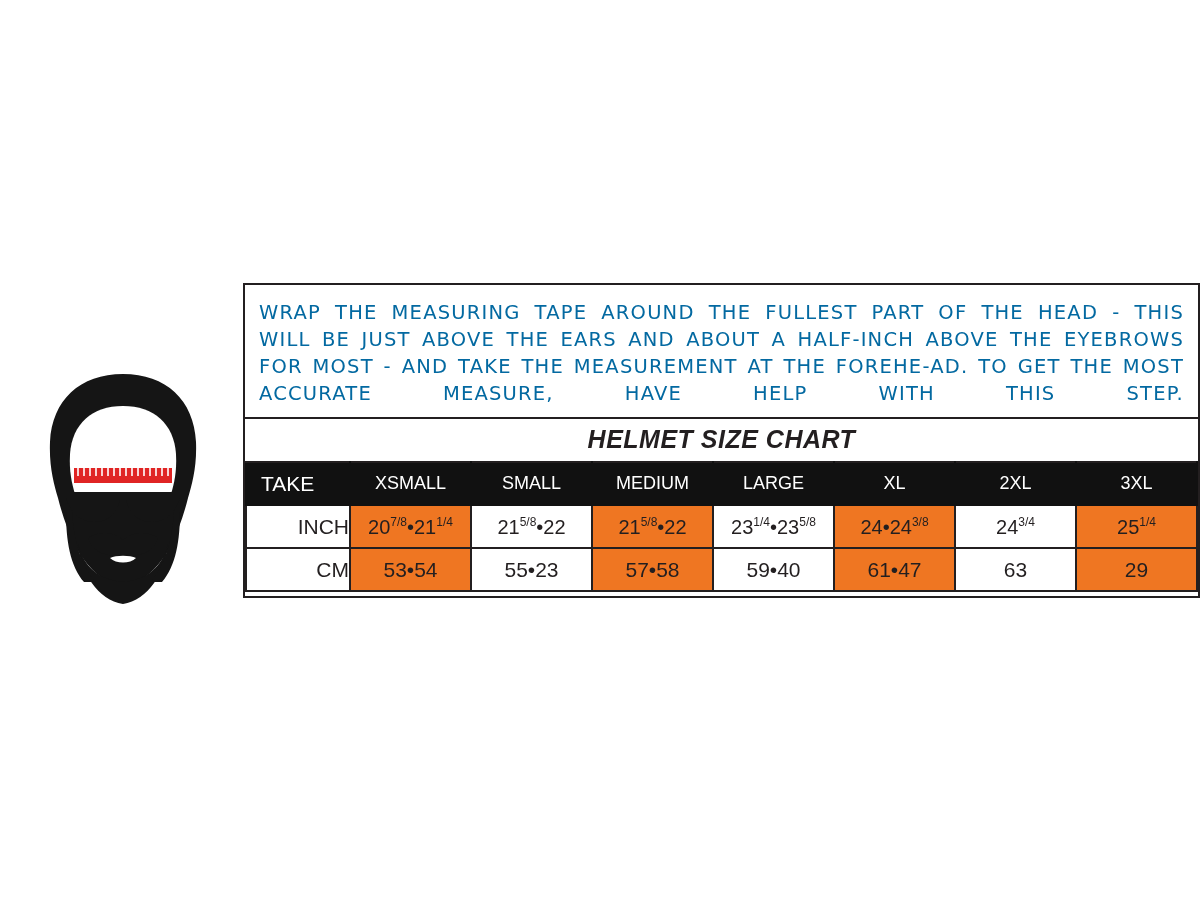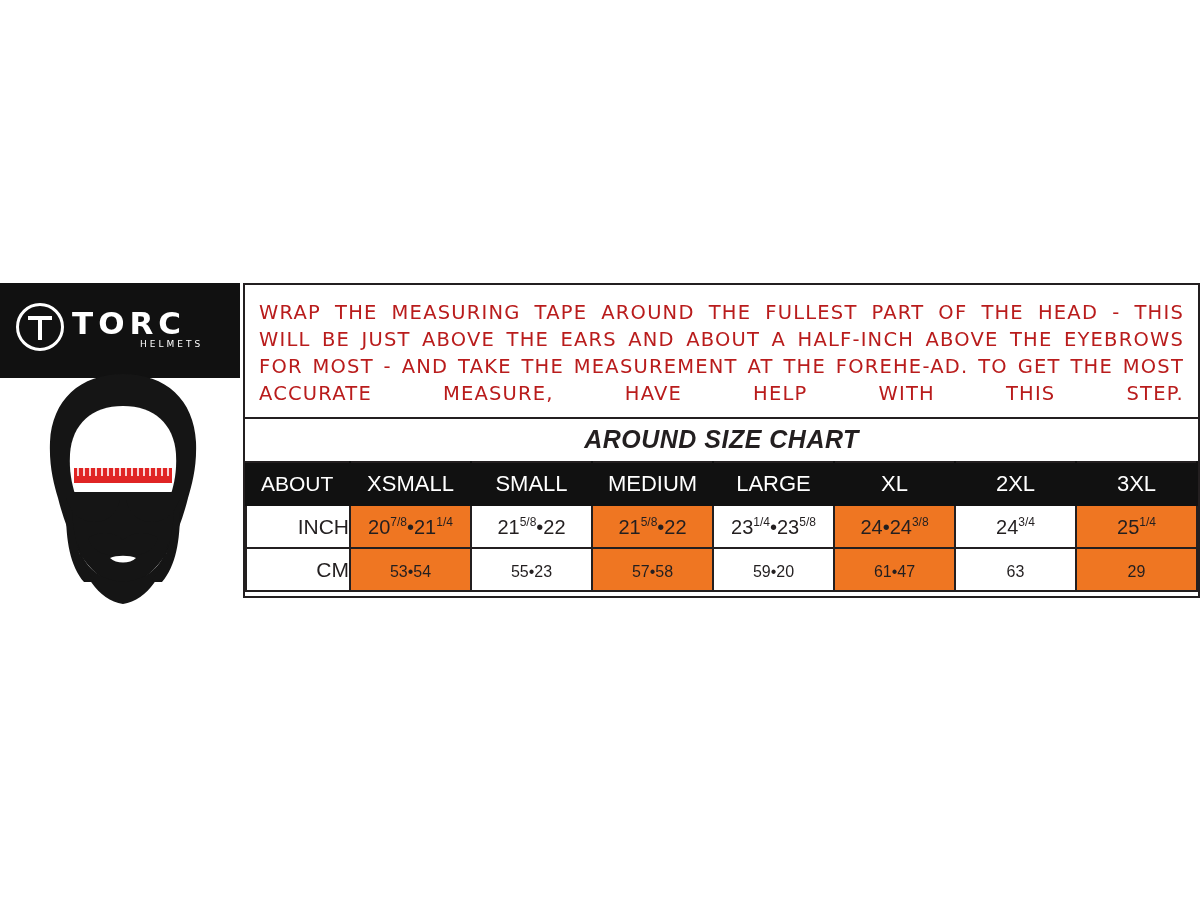--- a/index.html
+++ b/index.html
@@ -109,21 +109,21 @@
     background: #ffffff;
     border: 2px solid #231f20;
     box-sizing: border-box;
   }
 
   .instructions {
     padding: 14px 14px 10px 14px;
     font-size: 19.5px;
     line-height: 27px;
     letter-spacing: 1.2px;
-    color: #b91c1c;
+    color: #0369a1;
     text-align: justify;
     text-align-last: justify;
     font-family: "DejaVu Sans", sans-serif;
     word-spacing: 2px;
   }
 
   .chart-title {
     border-top: 2px solid #231f20;
     text-align: center;
     font-size: 25px;
@@ -148,21 +148,21 @@
     vertical-align: middle;
     font-size: 21px;
     color: #231f20;
     font-family: "Liberation Sans", sans-serif;
     padding: 0;
   }
   table.size-chart thead th {
     background: #111111;
     color: #ffffff;
     font-weight: normal;
-    font-size: 22px;
+    font-size: 18px;
     border-color: #111111;
     border-top: 2px solid #231f20;
   }
   table.size-chart thead th.label-col {
     text-align: left;
     padding-left: 14px;
     font-size: 21px;
   }
   table.size-chart td.label-col {
     text-align: right;
@@ -177,36 +177,29 @@
   }
   .val {
     white-space: nowrap;
     font-size: 20px;
   }
   .val sup {
     font-size: 12px;
     vertical-align: super;
     line-height: 0;
   }
-  .cm .val { font-size: 16px; }
+  .cm .val { font-size: 21px; }
 
   .col-size  { width: 88px; }
 </style>
 </head>
 <body>
 
 <div class="stage">
 
-  <div class="brand-block">
-    <div class="brand-inner">
-      <div class="logo-mark"></div>
-      <div class="logo-word">TORC</div>
-      <div class="logo-sub">HELMETS</div>
-    </div>
-  </div>
 
   <div class="head-illo">
     <svg viewBox="0 0 190 240" width="190" height="240" aria-hidden="true">
 
       <path d="M95 2 C52 2 24 28 22 70 C21 95 26 112 30 126
                C34 142 40 160 48 175 C58 194 74 210 95 216
                C116 210 132 194 142 175 C150 160 156 142 160 126
                C164 112 169 95 168 70 C166 28 138 2 95 2 Z" fill="#151515"></path>
 
       <path d="M95 34 C64 34 44 52 42 82 C41 100 44 112 47 122
@@ -250,26 +243,26 @@
 
       <path d="M44 140 C46 170 54 196 68 210 L56 210 C42 194 38 168 38 140 Z" fill="#151515"></path>
       <path d="M146 140 C144 170 136 196 122 210 L134 210 C148 194 152 168 152 140 Z" fill="#151515"></path>
     </svg>
   </div>
 
   <div class="panel">
 
     <div class="instructions">WRAP THE MEASURING TAPE AROUND THE FULLEST PART OF THE HEAD - THIS WILL BE JUST ABOVE THE EARS AND ABOUT A HALF-INCH ABOVE THE EYEBROWS FOR MOST - AND TAKE THE MEASUREMENT AT THE FOREHE-AD. TO GET THE MOST ACCURATE MEASURE, HAVE HELP WITH THIS STEP.</div>
 
-    <div class="chart-title">AROUND SIZE CHART</div>
+    <div class="chart-title">HELMET SIZE CHART</div>
 
     <table class="size-chart">
       <thead>
         <tr>
-          <th class="label-col col-size">ABOUT</th>
+          <th class="label-col col-size">TAKE</th>
           <th>XSMALL</th>
           <th>SMALL</th>
           <th>MEDIUM</th>
           <th>LARGE</th>
           <th>XL</th>
           <th>2XL</th>
           <th>3XL</th>
         </tr>
       </thead>
       <tbody>
@@ -289,21 +282,21 @@
           <td class="plain"><span class="val"><span>24</span><sup>3/4</sup></span></td>
 
           <td class="hl"><span class="val"><span>25</span><sup>1/4</sup></span></td>
         </tr>
 
         <tr class="cm">
           <td class="label-col plain">CM</td>
           <td class="hl"><span class="val">53•54</span></td>
           <td class="plain"><span class="val">55•23</span></td>
           <td class="hl"><span class="val">57•58</span></td>
-          <td class="plain"><span class="val">59•20</span></td>
+          <td class="plain"><span class="val">59•40</span></td>
           <td class="hl"><span class="val">61•47</span></td>
           <td class="plain"><span class="val">63</span></td>
           <td class="hl"><span class="val">29</span></td>
         </tr>
       </tbody>
     </table>
   </div>
 </div>
 
 </body></html>

